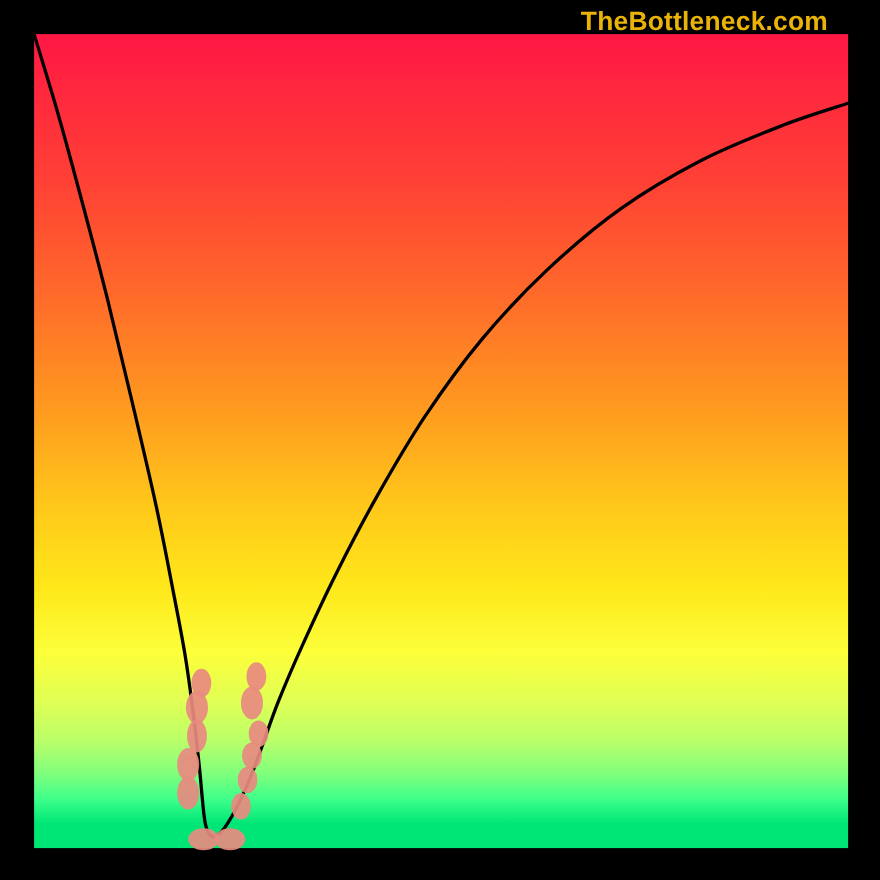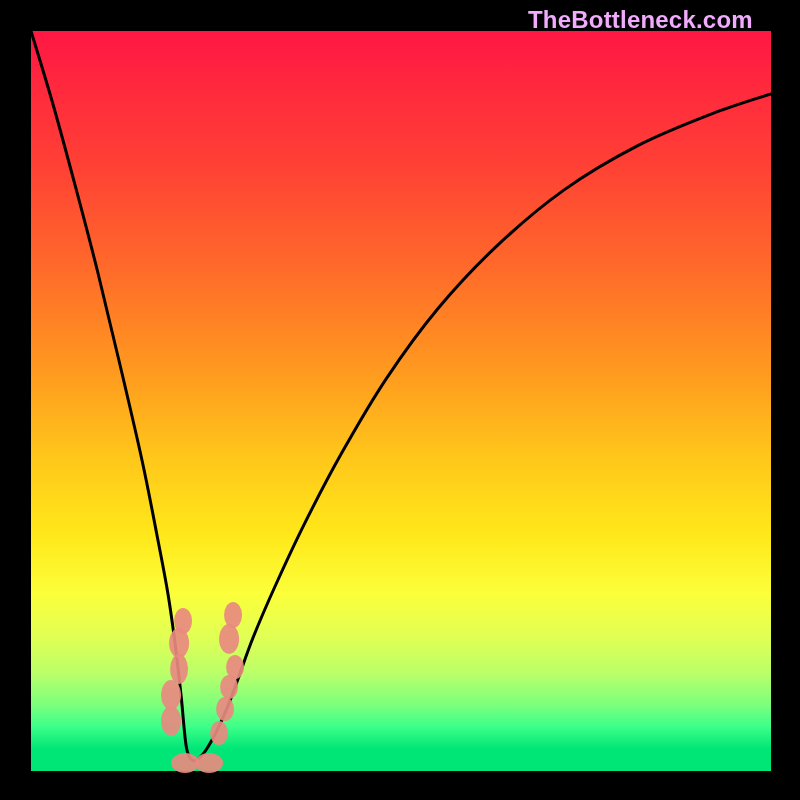--- a/index.html
+++ b/index.html
@@ -31,21 +31,21 @@
       #e0ff55 82%,
       #b8ff6a 87%,
       #7dff7d 91%,
       #3dff8a 94%,
       #00e676 97%,
       #00e676 100%
     );
   }
   .watermark {
     position: absolute;
-    color: #f0abfc;
+    color: #eab308;
     font-weight: 600;
     letter-spacing: 0.2px;
     white-space: nowrap;
   }
   svg.curve-layer {
     position: absolute;
     inset: 0;
     width: 100%;
     height: 100%;
     overflow: visible;

